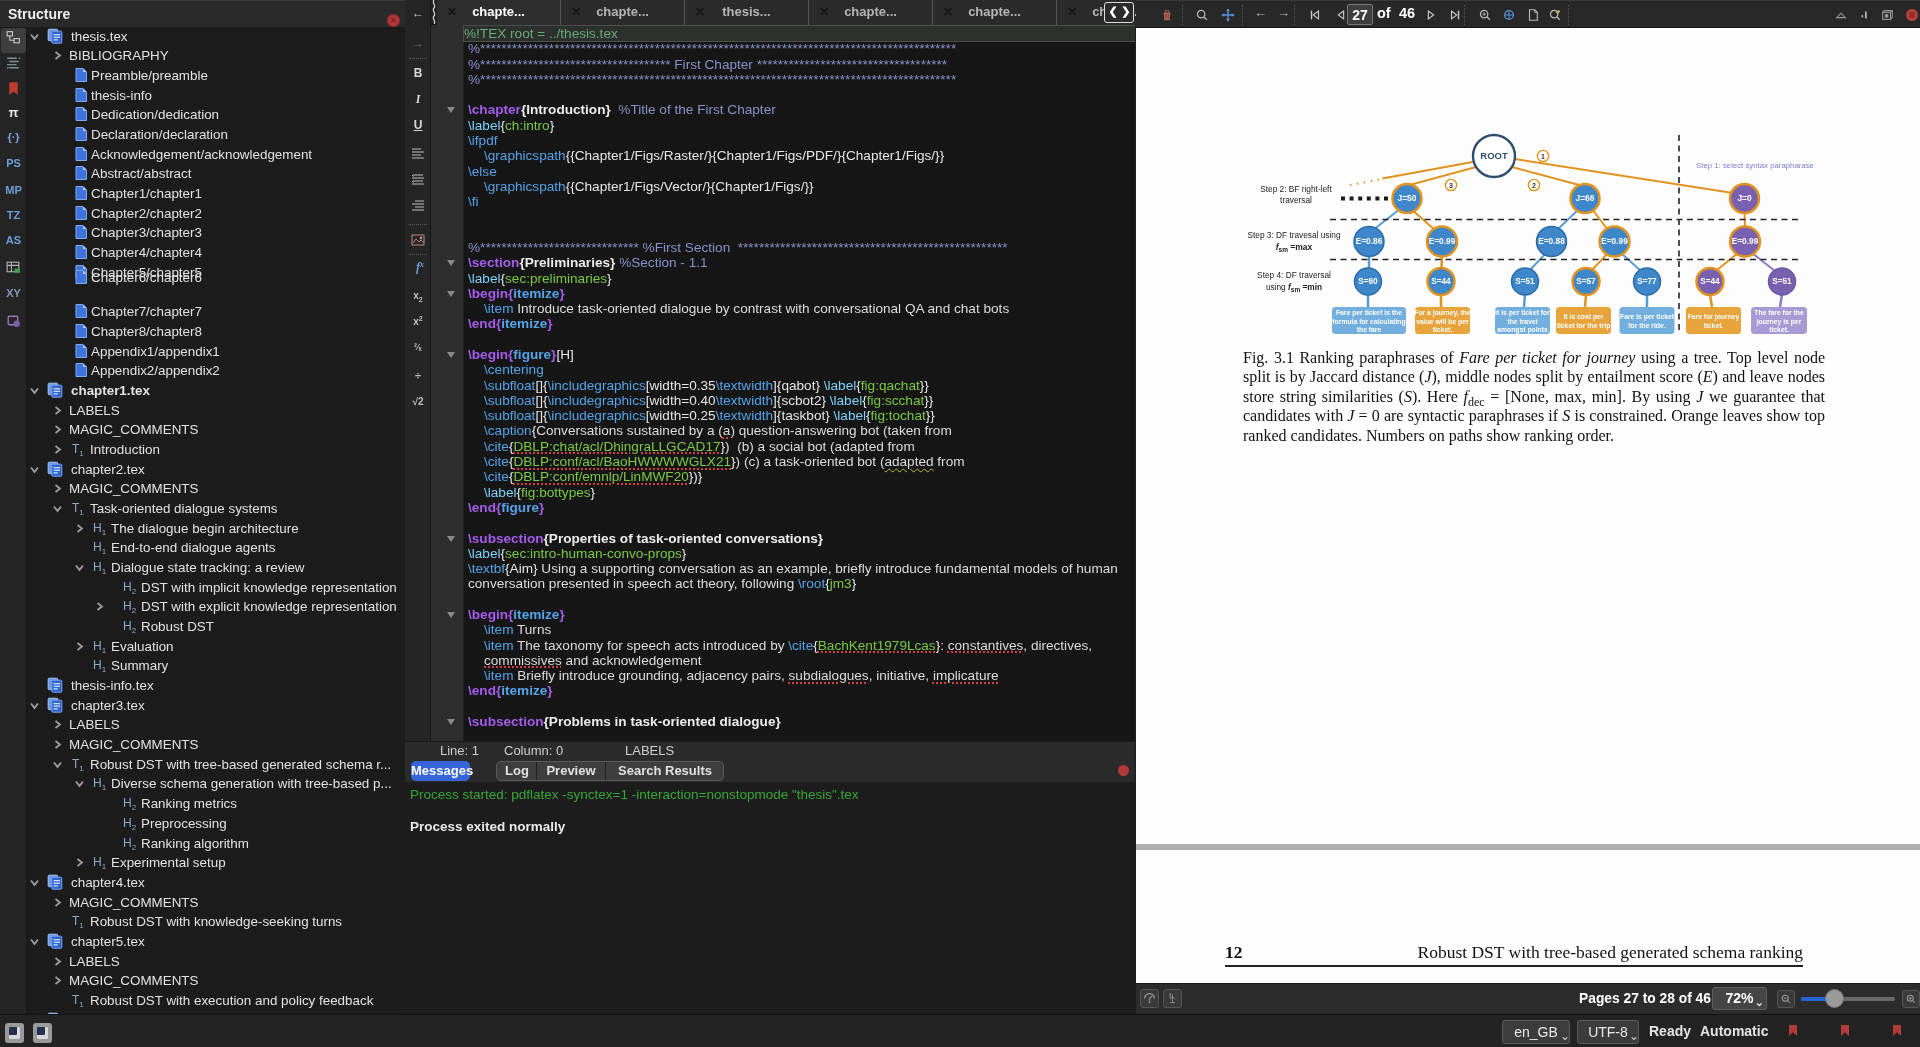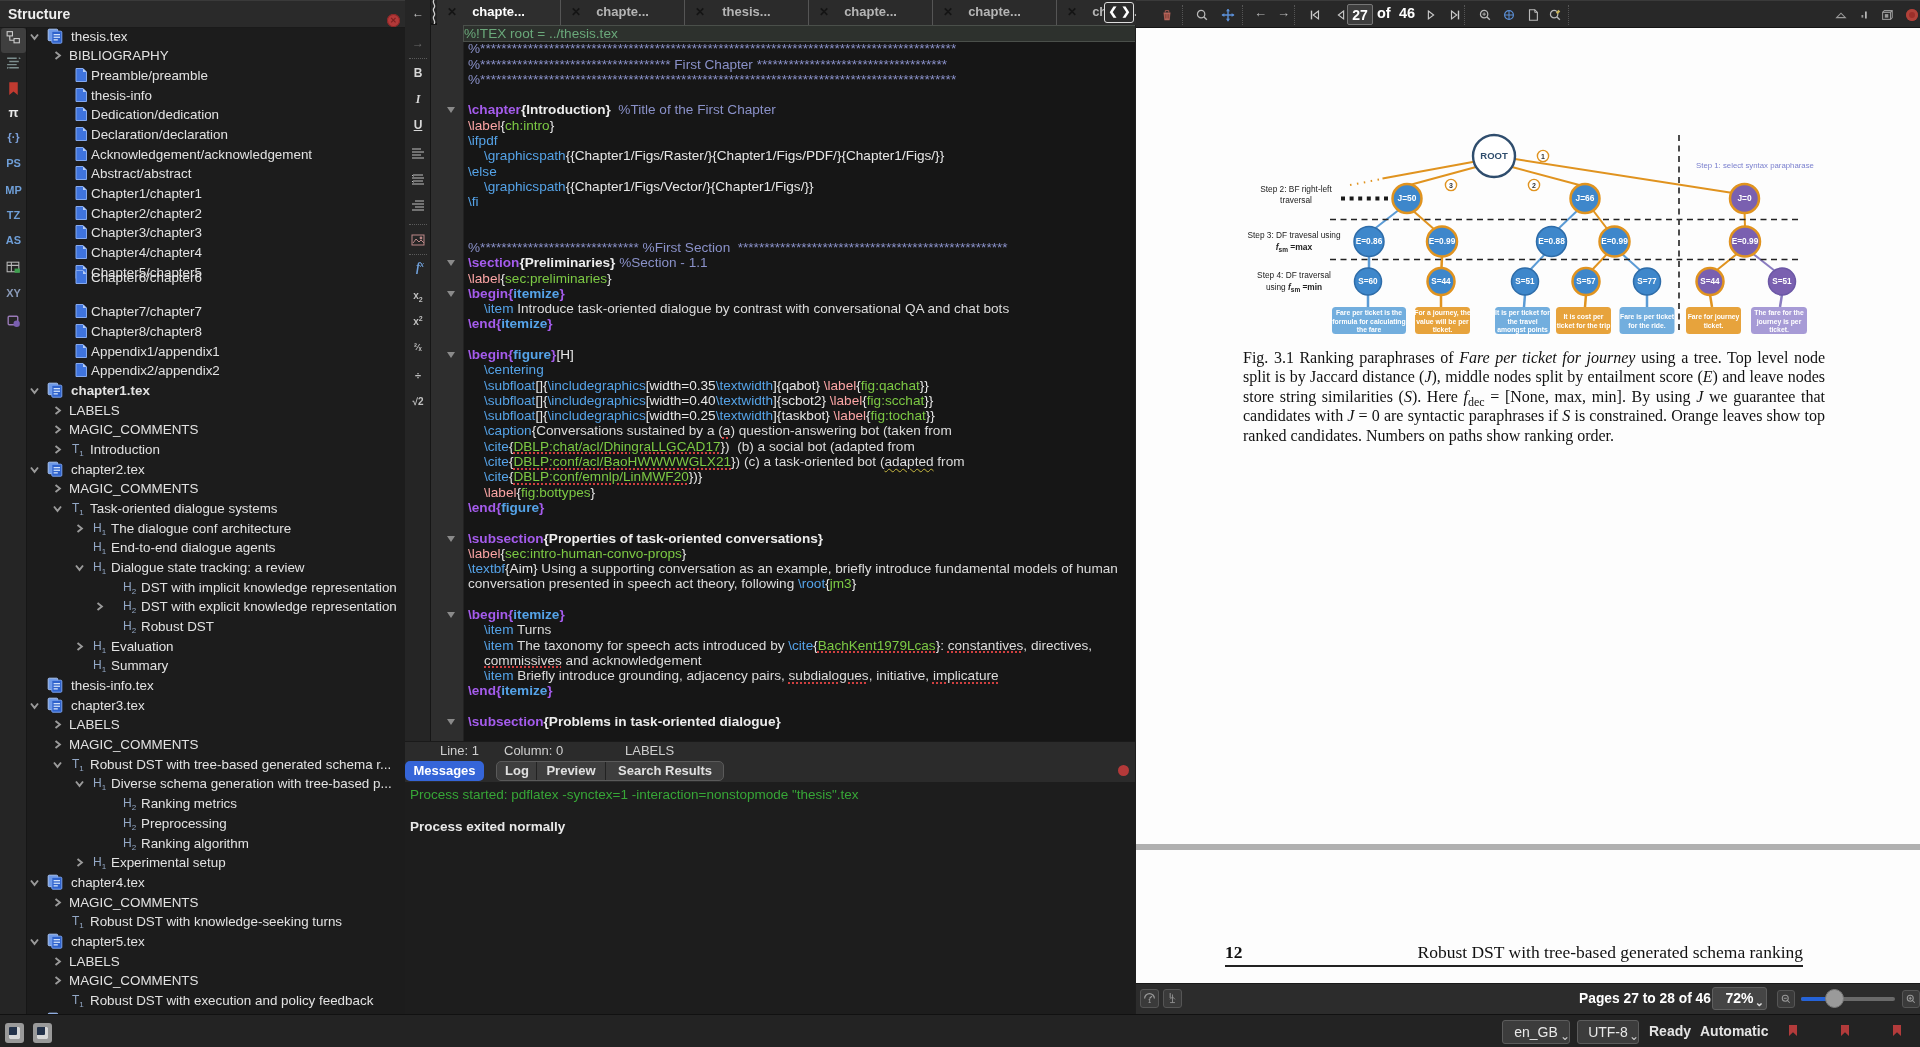--- a/index.html
+++ b/index.html
@@ -59,21 +59,21 @@
 #ecode { left:0; top:0; width:704px; height:716px; }
 .eline { left:37px; width:667px; height:15.4px; font-size:13.6px; line-height:15.4px; white-space:pre; }
 .eline.cur { background:#2d312d; box-shadow:0 0 0 1px #4a4f4a; left:33px; padding-left:4px; width:671px; }
 .eline i { position:static; }
 .fold { left:16px; width:0; height:0; border-left:4.5px solid transparent; border-right:4.5px solid transparent; border-top:6px solid #8a8a8a; }
 .k { color:#a55ced; font-weight:bold; }
 .w { color:#e6e6e6; }
 .wb { color:#ededed; font-weight:bold; }
 .b { color:#55a3e8; }
 .bb { color:#55a3e8; font-weight:bold; }
-.lb { color:#fca5a5; }
+.lb { color:#7dd3fc; }
 .g { color:#7cc944; }
 .c { color:#8a91c9; }
 .gc { color:#6aa87a; }
 .t { color:#dcdcdc; }
 .ru { text-decoration:underline dotted #d04040 1.5px; text-underline-offset:2px; }
 .yu { text-decoration:underline wavy #c8b840 1px; text-underline-offset:2px; }
 
 
 #elstat { left:405px; top:741px; width:730px; height:17px; background:#2b2b2b; border-top:1px solid #1a1a1a; }
 #elstat span { top:1px; color:#cfcfcf; font-size:13px; }
@@ -359,21 +359,21 @@
           <path d="M1.8 3.2 L5 7.2 L8.2 3.2" fill="none" stroke="#9b9b9b" stroke-width="1.7"></path>
         </svg>
         <span class="lab" style="left:45px">T<sub>1</sub></span>
         <span class="tt" style="left:63px">Task-oriented dialogue systems</span>
       </div>
 <div class="trow" style="top:489.6px">
         <svg class="ch" style="left:47px" viewBox="0 0 10 10">
           <path d="M3.2 1.8 L7.2 5 L3.2 8.2" fill="none" stroke="#9b9b9b" stroke-width="1.7"></path>
         </svg>
         <span class="lab" style="left:66px">H<sub>1</sub></span>
-        <span class="tt" style="left:84px">The dialogue conf architecture</span>
+        <span class="tt" style="left:84px">The dialogue begin architecture</span>
       </div>
 <div class="trow" style="top:509.3px">
         <span class="lab" style="left:66px">H<sub>1</sub></span>
         <span class="tt" style="left:84px">End-to-end dialogue agents</span>
       </div>
 <div class="trow" style="top:529.0px">
         <svg class="ch" style="left:47px" viewBox="0 0 10 10">
           <path d="M1.8 3.2 L5 7.2 L8.2 3.2" fill="none" stroke="#9b9b9b" stroke-width="1.7"></path>
         </svg>
         <span class="lab" style="left:66px">H<sub>1</sub></span>
@@ -659,21 +659,21 @@
       </div>
     </div>
 <div id="elstat">
       <span style="left:35px">Line: 1</span>
       <span style="left:99px">Column: 0</span>
       <span style="left:220px">LABELS</span>
     </div>
 <div id="msgs">
  <div id="mtabs">
    <div class="mgroup"></div>
-   <div class="mtab act" style="left:0;width:79px">Messages</div>
+   <div class="mtab act" style="left:6px;width:59px">Messages</div>
    <div class="msep" style="left:131px"></div>
         <div class="msep" style="left:200px"></div>
    <div class="mtab" style="left:93px;width:38px">Log</div>
    <div class="mtab" style="left:136px;width:60px">Preview</div>
    <div class="mtab" style="left:205px;width:110px">Search Results</div>
    <span class="rdot2"></span>
  </div>
  <div class="mline g">Process started: pdflatex -synctex=1 -interaction=nonstopmode "thesis".tex</div>
  <div class="mline w">Process exited normally</div>
 </div>

